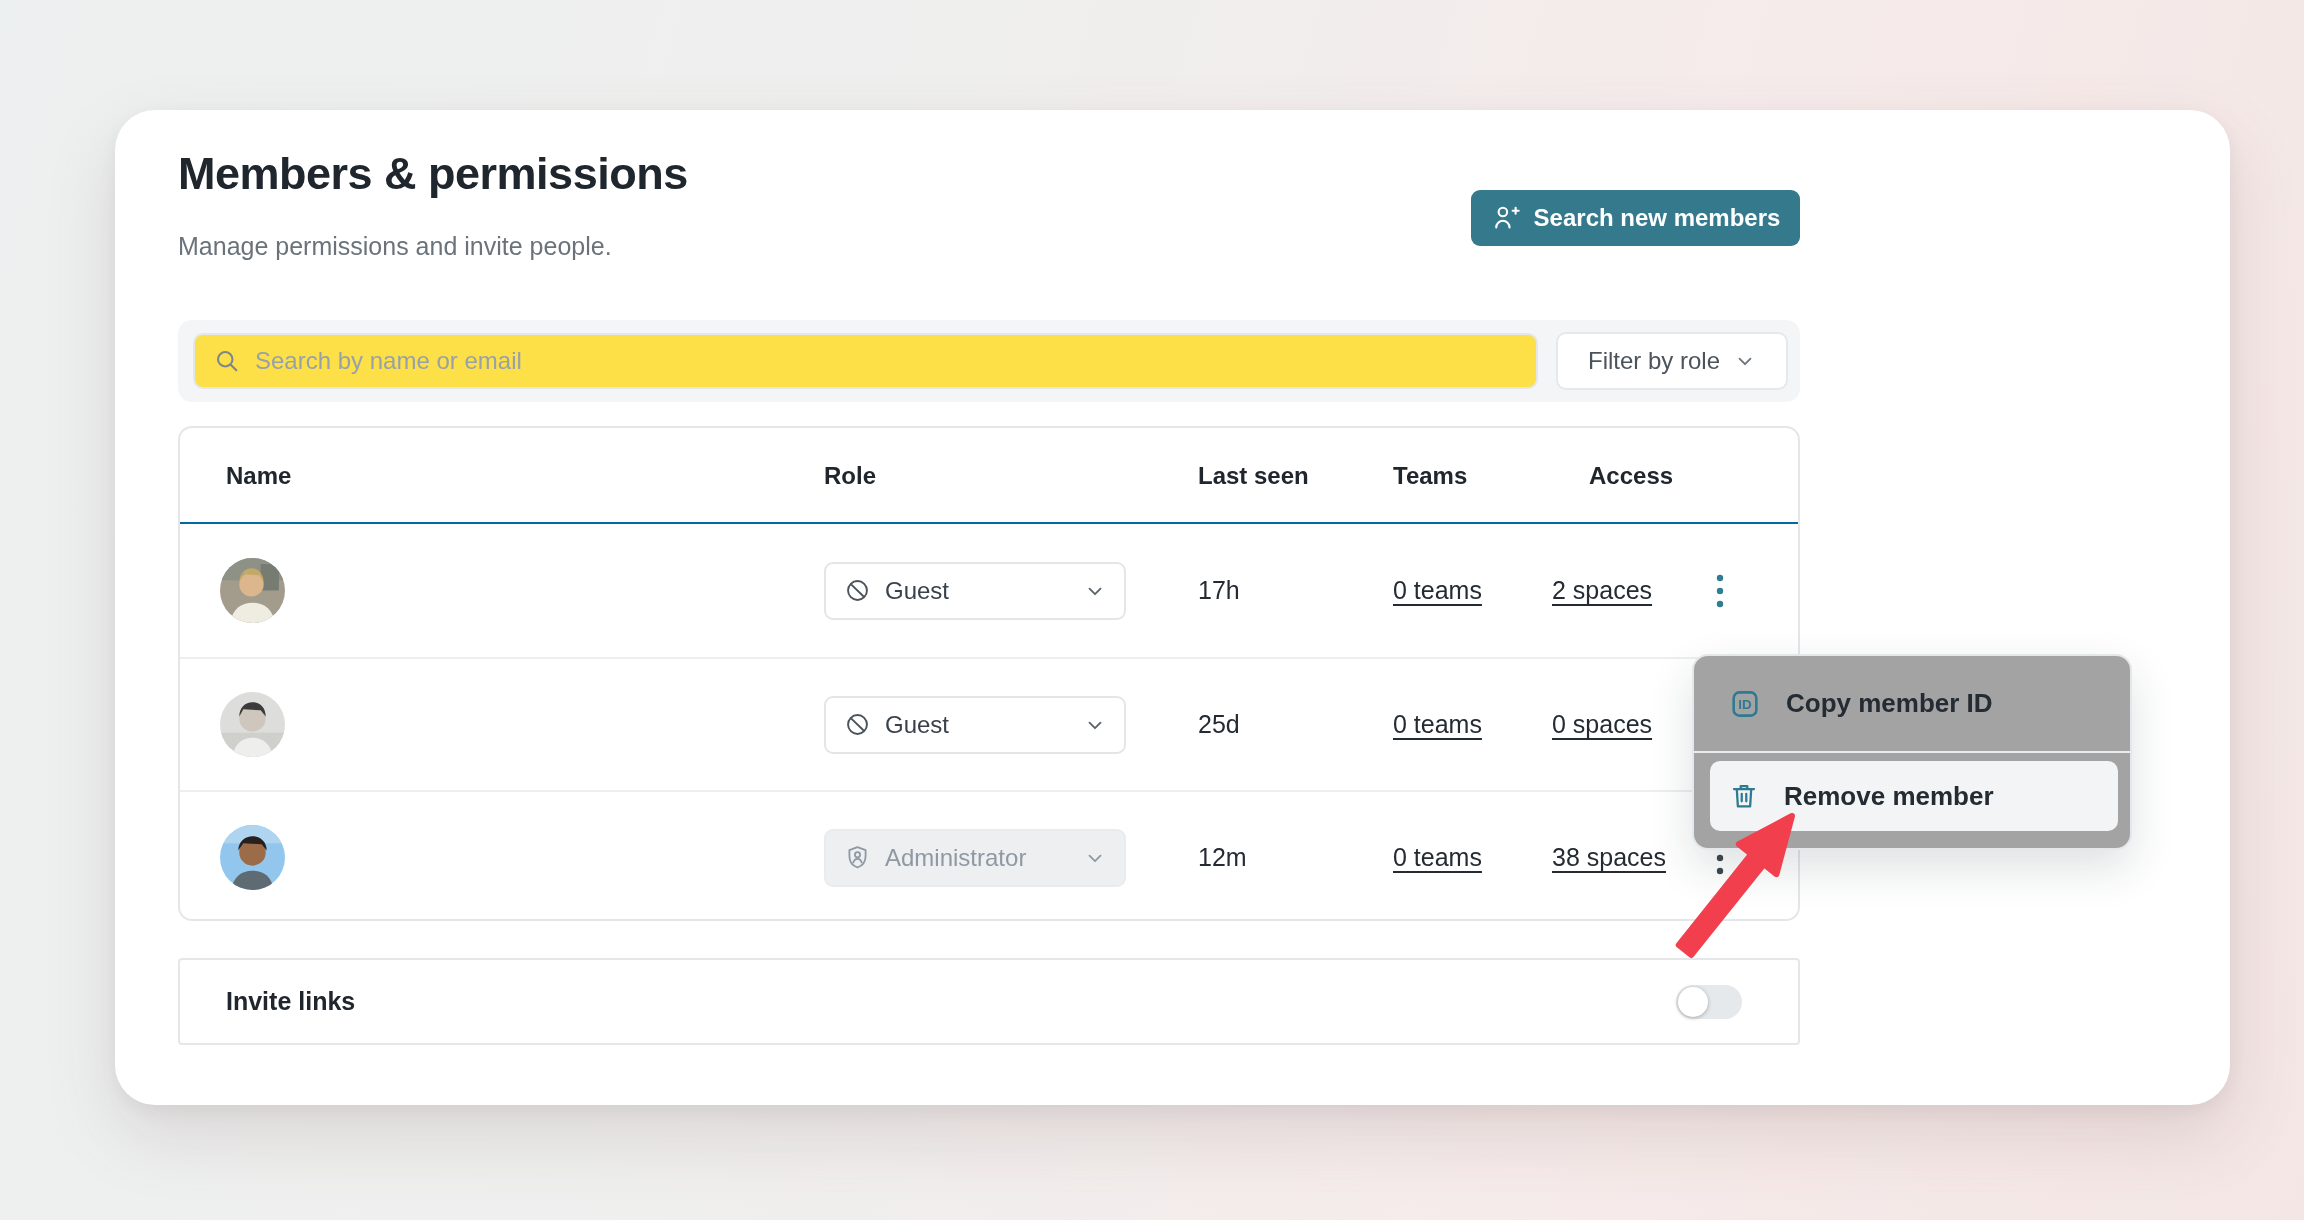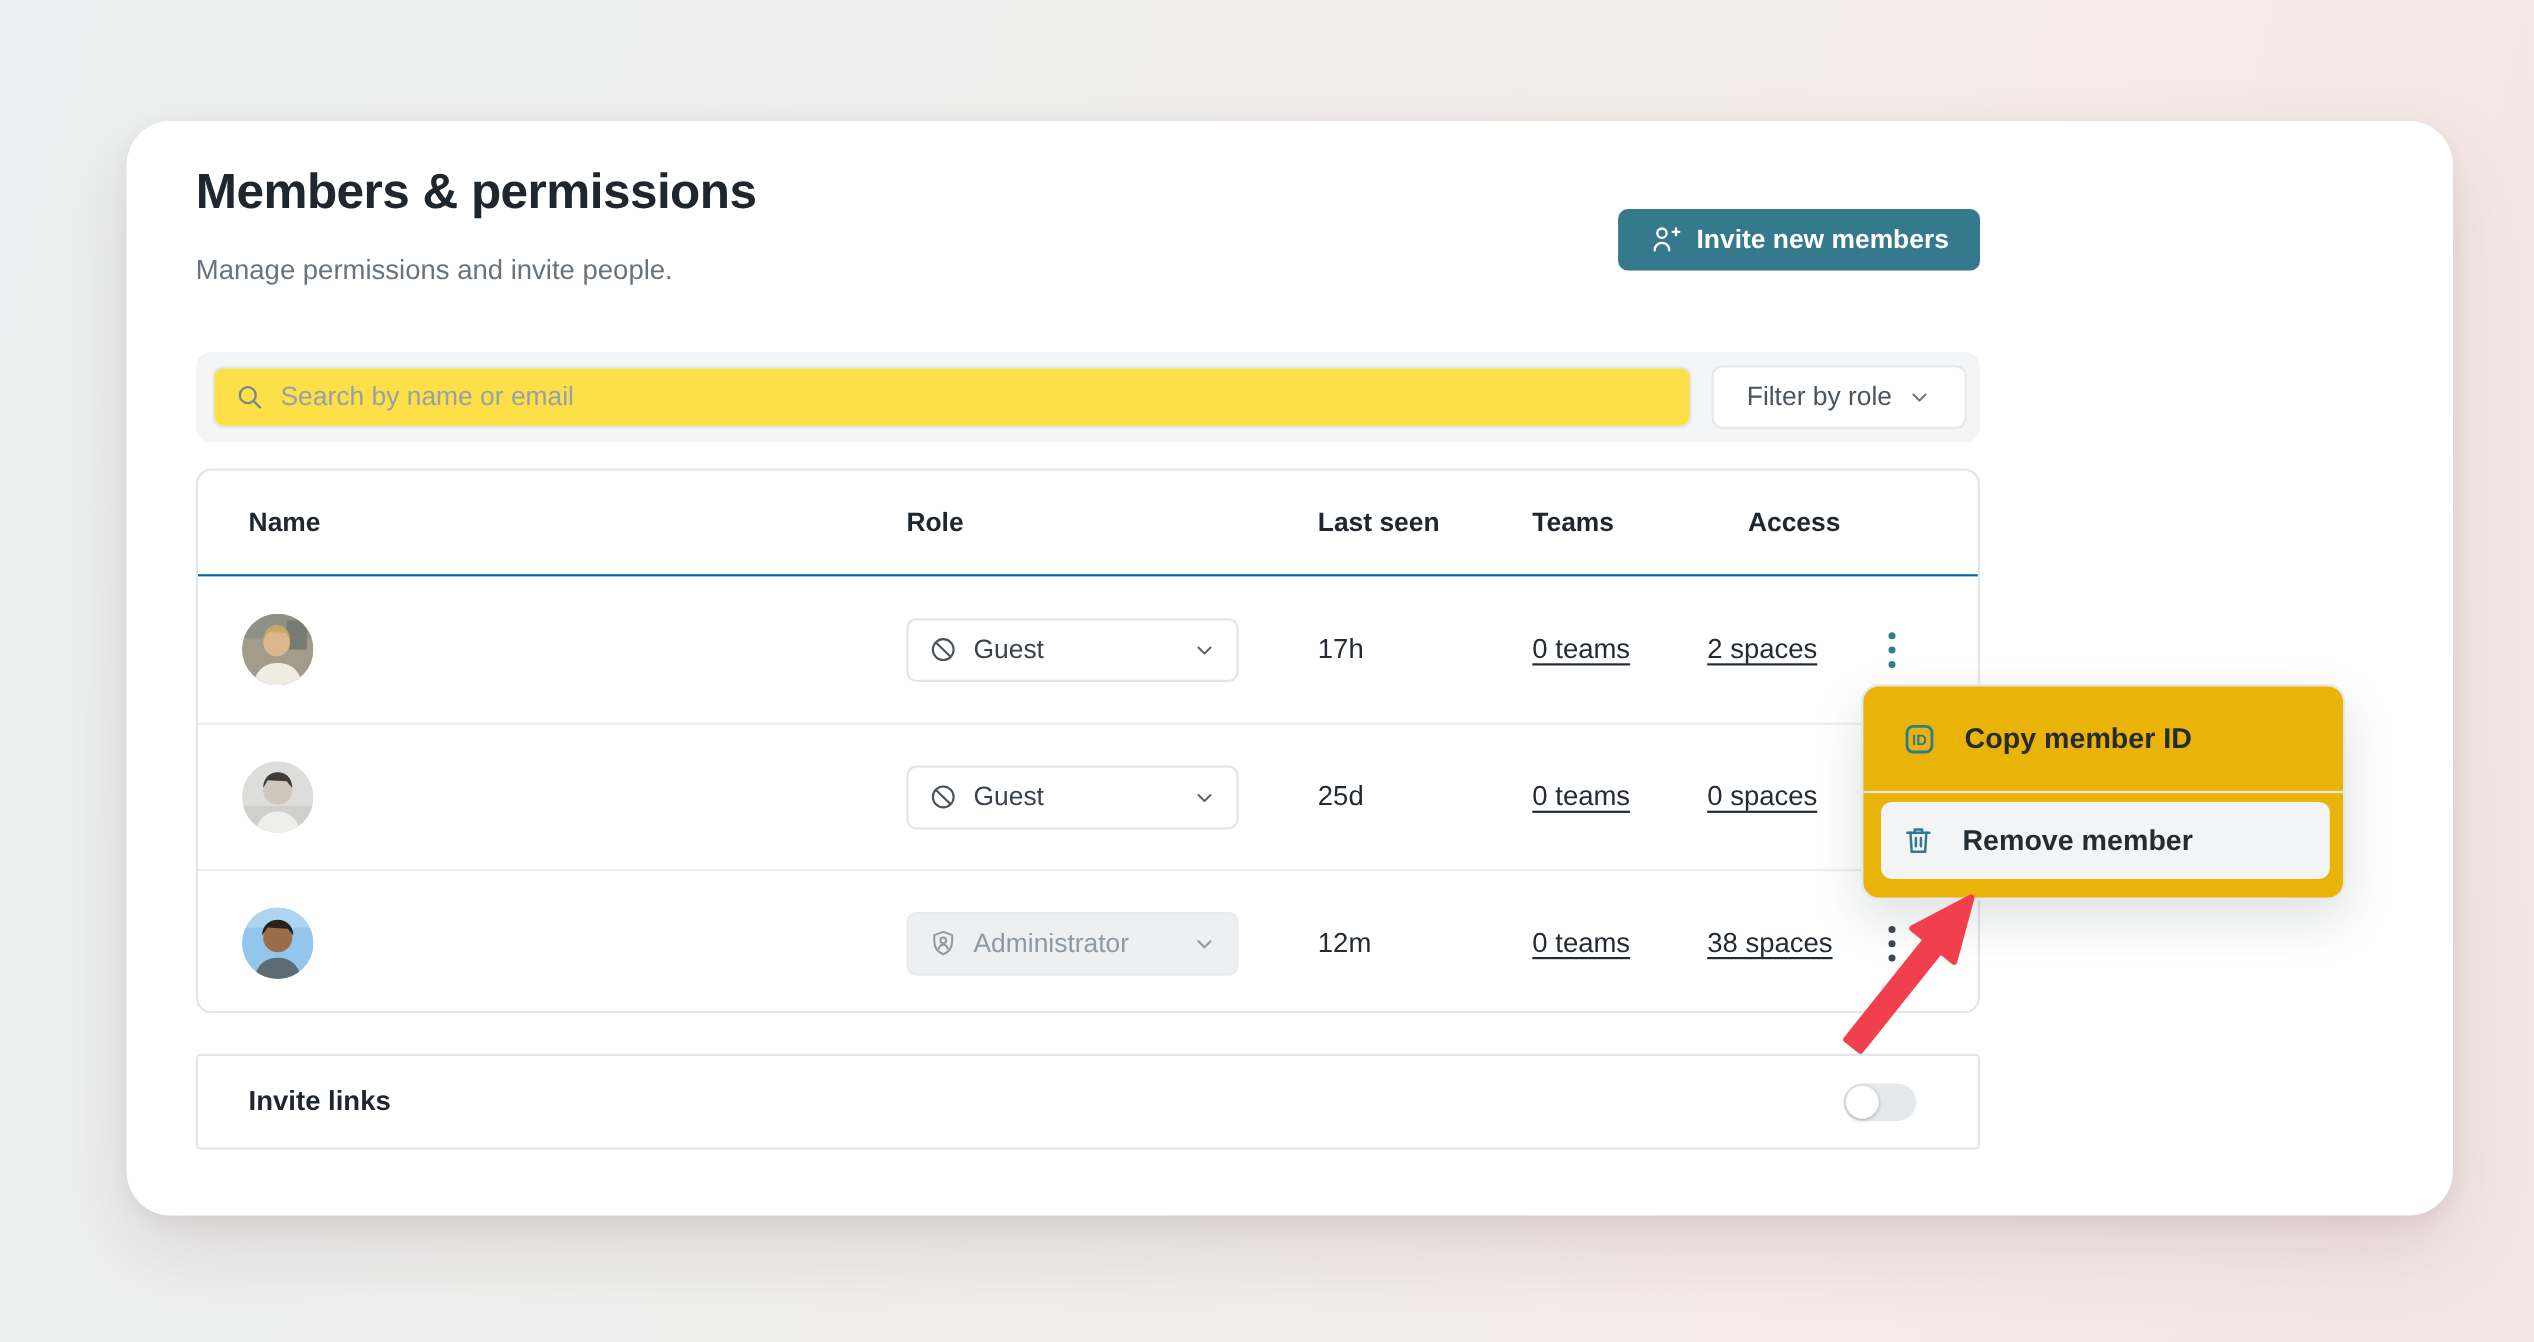--- a/index.html
+++ b/index.html
@@ -69,22 +69,22 @@
   .role-pill .pill-label { flex:1; text-align:left; }
   .role-pill.disabled { background:#edeff1; border-color:#e9ebee; color:#8f99a3; cursor:default; }
 
   .link-cell { text-decoration:underline; text-underline-offset:5px; text-decoration-thickness:2px; font-weight:400; color:#242b33; cursor:pointer; }
 
   .kebab { position:absolute; left:1518px; top:0; height:100%; width:44px; display:flex; align-items:center; justify-content:center; cursor:pointer; background:none; border:none; }
   .kebab svg { display:block; }
 
   
   .context-menu {
-    left:1577px; top:512px; width:440px; height:196px; z-index:20;
-    background:#eab308; border:2px solid #e5e8eb; border-radius:16px;
+    left:1577px; top:544px; width:440px; height:196px; z-index:20;
+    background:#a3a3a3; border:2px solid #e5e8eb; border-radius:16px;
     box-shadow:0 18px 45px rgba(30,40,50,.14);
   }
   .menu-item { position:absolute; left:0; width:100%; height:95px; display:flex; align-items:center; padding-left:34px; gap:24px; font-size:26px; font-weight:600; color:#242b33; cursor:pointer; background:none; border:none; font-family:inherit; }
   .menu-item.first { top:0; }
   .menu-divider { position:absolute; left:0; top:95px; width:100%; height:0; border-top:2px solid #e9ecee; }
   .menu-item.second { top:105px; left:16px; width:408px; height:70px; background:#f2f4f6; border-radius:10px; padding-left:18px; }
 
   
   .invite-links-bar { left:63px; top:848px; width:1622px; height:87px; border:2px solid #e4e7ea; border-radius:4px; background:#fff; }
   .invite-links-label { position:absolute; left:46px; top:0; height:100%; display:flex; align-items:center; font-size:25px; font-weight:600; color:#20262e; }
@@ -102,21 +102,21 @@
   <div class="abs page-subtitle">Manage permissions and invite people.</div>
 
   <button class="abs invite-btn">
     <span style="display:flex">
       <svg width="30" height="30" viewBox="0 0 24 24" fill="none" stroke="#ffffff" stroke-width="1.7" stroke-linecap="round" stroke-linejoin="round">
         <circle cx="9.5" cy="7.2" r="3.4"></circle>
         <path d="M4.2 19.6c0-3.1 2.4-5.4 5.3-5.4s5.3 2.3 5.3 5.4"></path>
         <path d="M17.3 6.2h4.8M19.7 3.8v4.8"></path>
       </svg>
     </span>
-    <span>Invite new members</span>
+    <span>Search new members</span>
   </button>
 
   <div class="abs toolbar">
     <div class="search-box">
       <span style="display:flex">
         <svg width="28" height="28" viewBox="0 0 24 24" fill="none" stroke="#7b8691" stroke-width="1.8" stroke-linecap="round">
           <circle cx="10.5" cy="10.5" r="6.2"></circle>
           <path d="M15.2 15.2L20 20"></path>
         </svg>
       </span>

